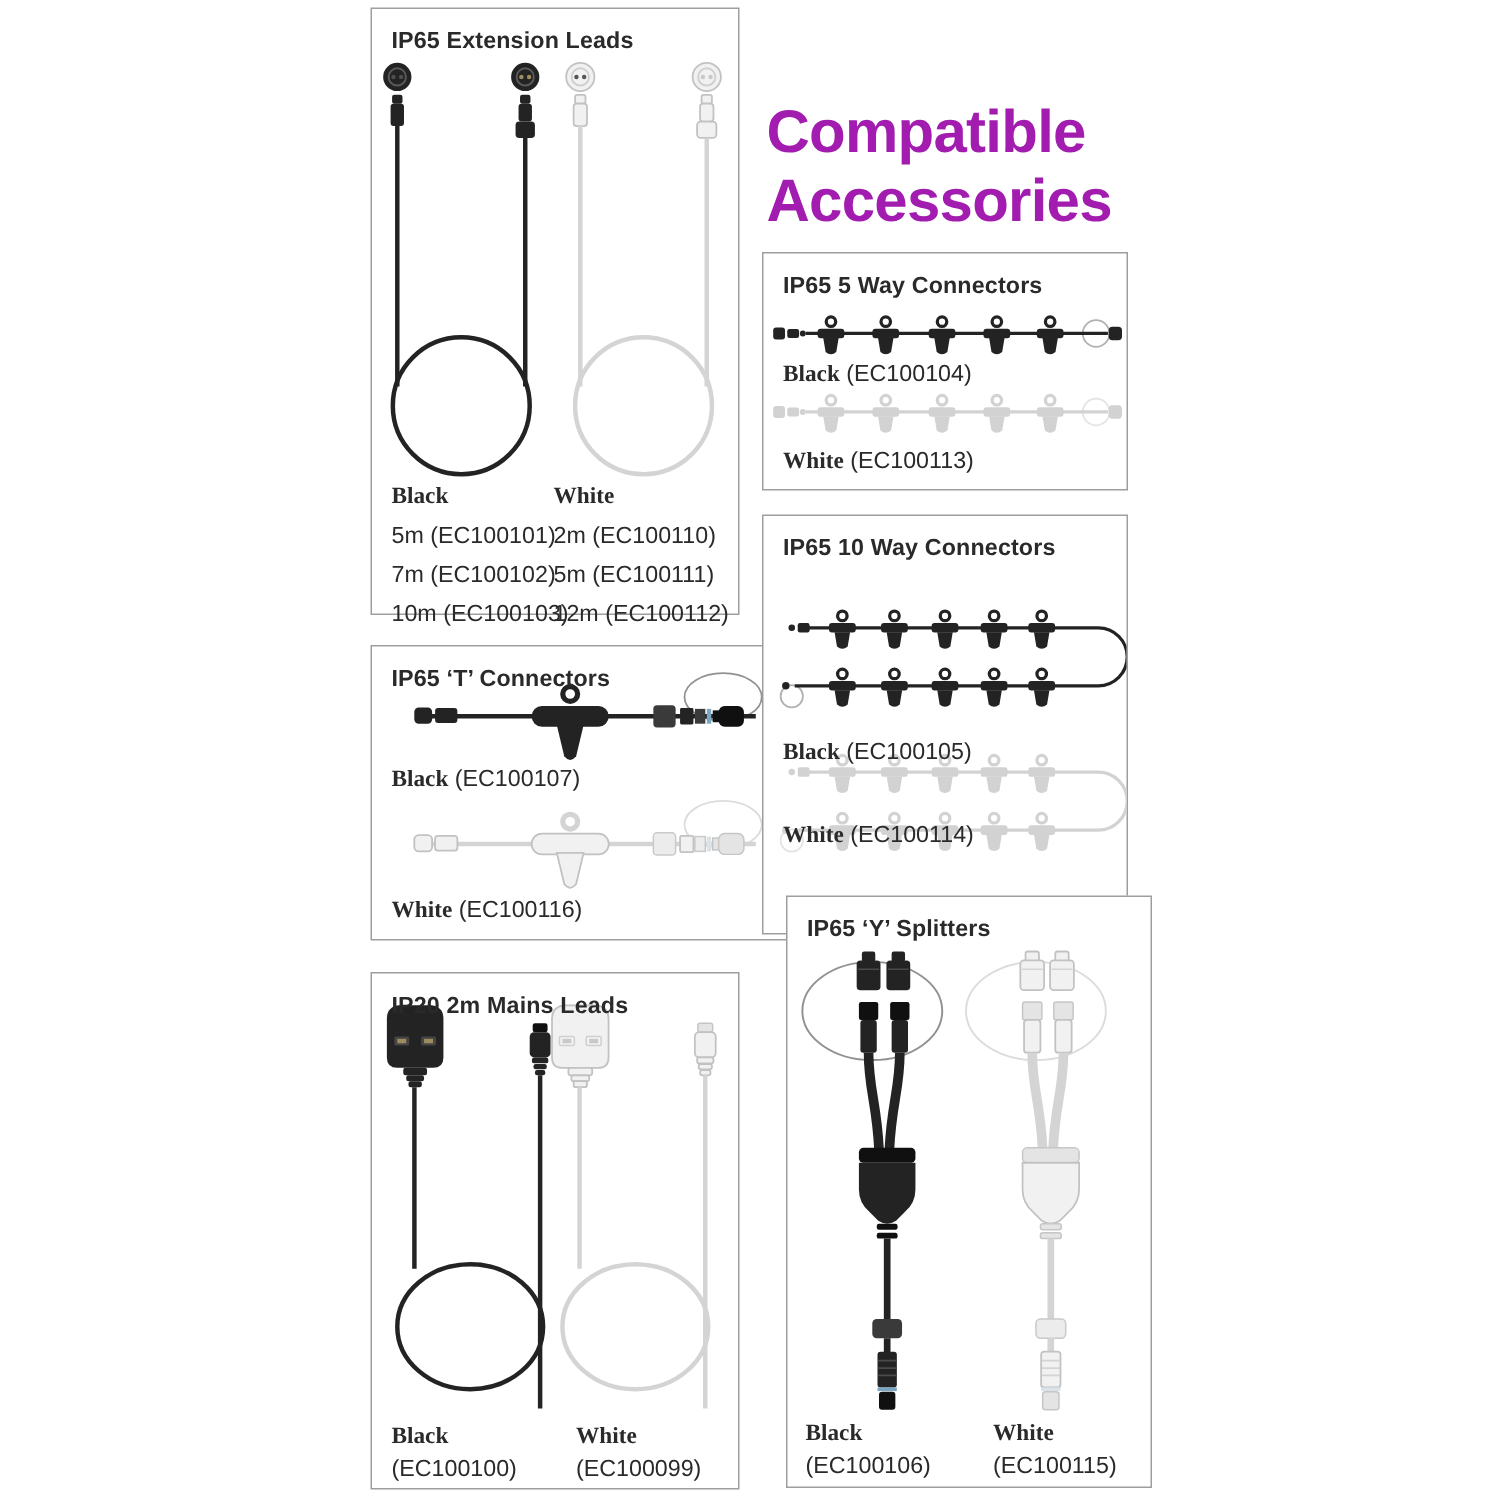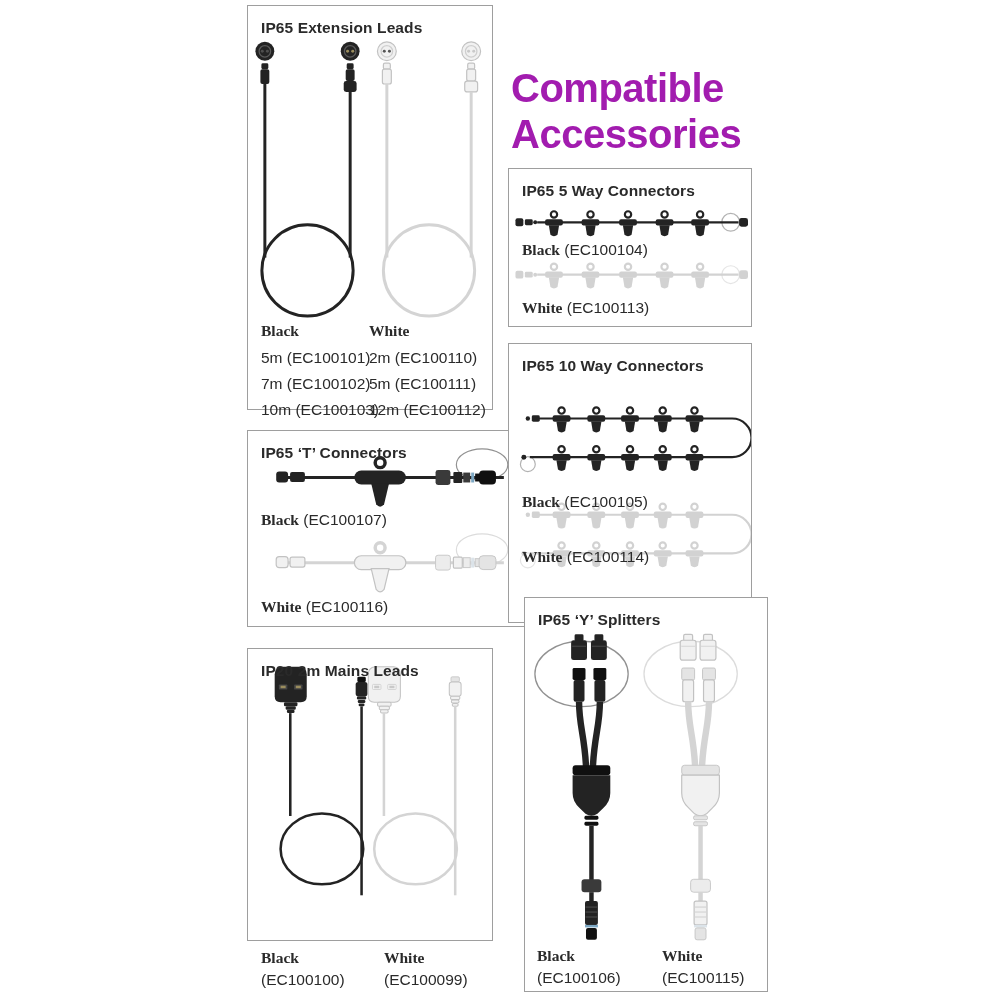--- a/index.html
+++ b/index.html
@@ -9,21 +9,21 @@
     color:#2a2a2a;position:relative;overflow:hidden;
     -webkit-font-smoothing:antialiased;
   }
   .page-title{
     position:absolute;left:511px;top:38px;width:270px;
     font-size:40px;line-height:46px;font-weight:700;letter-spacing:-0.5px;color:#a21caf;
   }
   .box{position:absolute;background:#fff;border:1px solid #9e9e9e;box-sizing:border-box;}
   .box-ext{left:247px;top:5px;width:246px;height:405px;}
   .box-t{left:247px;top:430px;width:292px;height:197px;}
-  .box-mains{left:247px;top:648px;width:246px;height:293px;}
+  .box-mains{left:247px;top:648px;width:246px;height:345px;}
   .box-5way{left:508px;top:168px;width:244px;height:159px;}
   .box-10way{left:508px;top:343px;width:244px;height:280px;}
   .box-y{left:508px;top:597px;width:244px;height:395px;margin-left:16px;}
   .box-title{position:absolute;left:13px;top:0;font-size:15.5px;font-weight:700;letter-spacing:.1px;white-space:nowrap;}
   .illus{position:absolute;left:0;top:0;width:100%;height:100%;}
   .vlabel{position:absolute;left:13px;font-size:15.5px;white-space:nowrap;}
   .vname{font-weight:700;font-family:Liberation Serif, serif;}
   .two-line{line-height:22px;}
   .ext-cols{position:absolute;left:13px;top:316px;display:flex;font-size:15.5px;}
   .ext-col{width:108px;}

